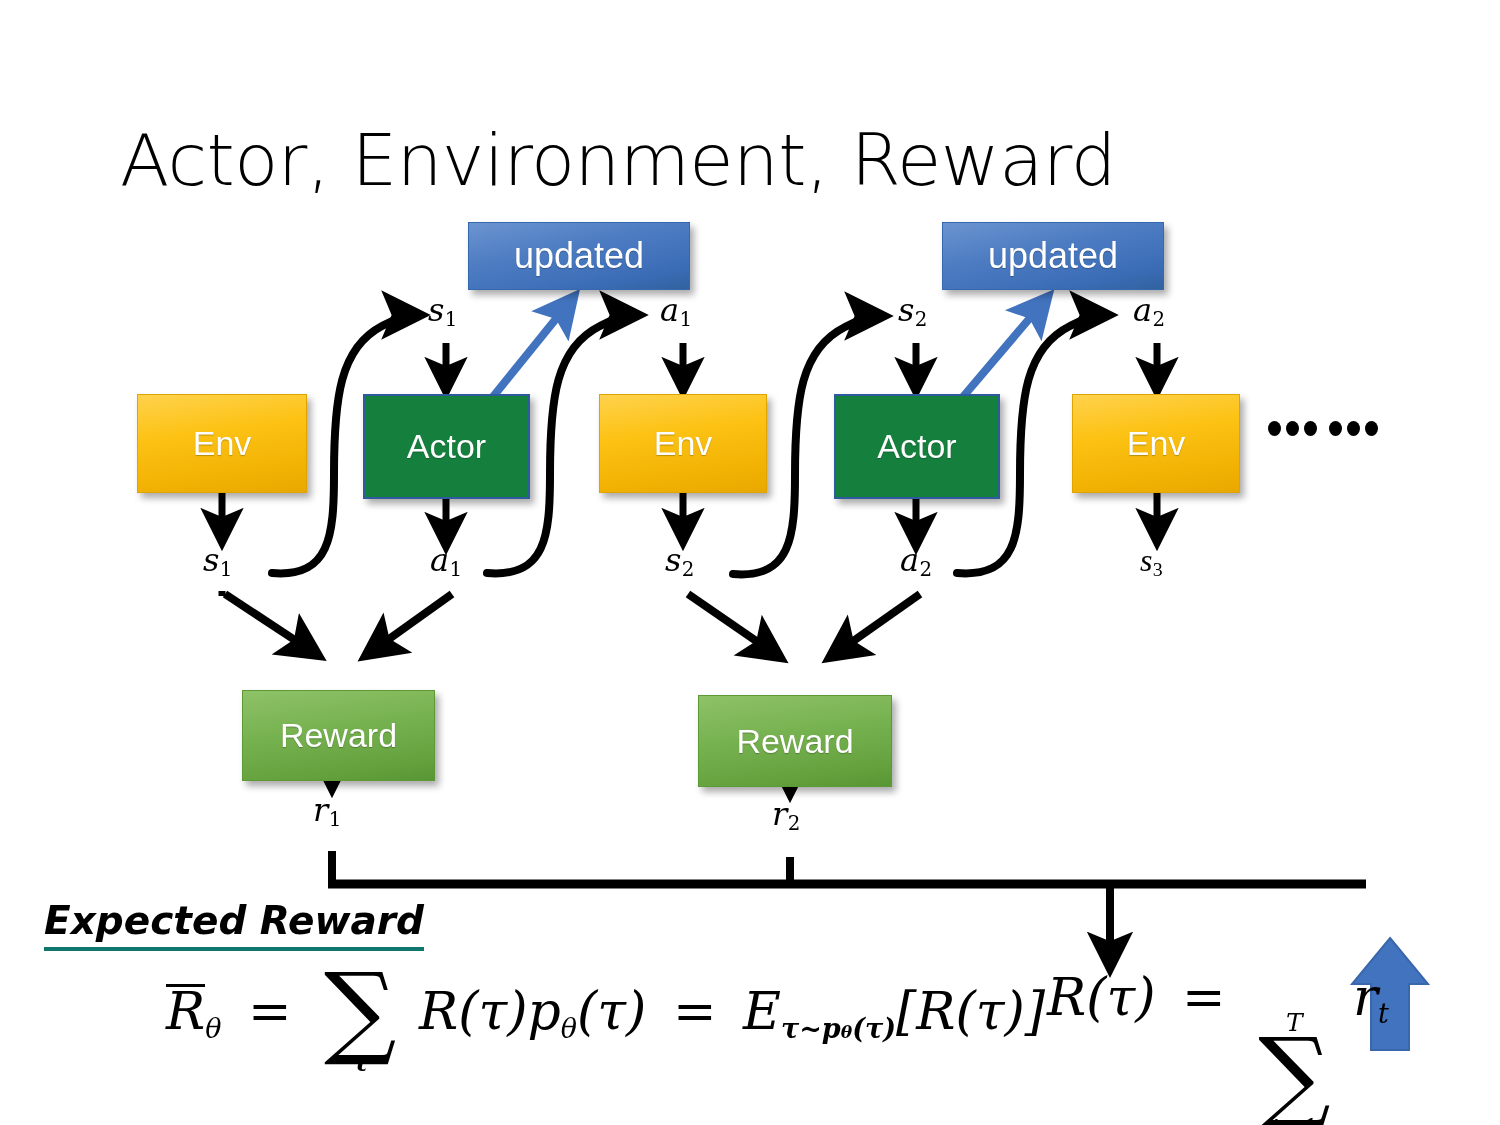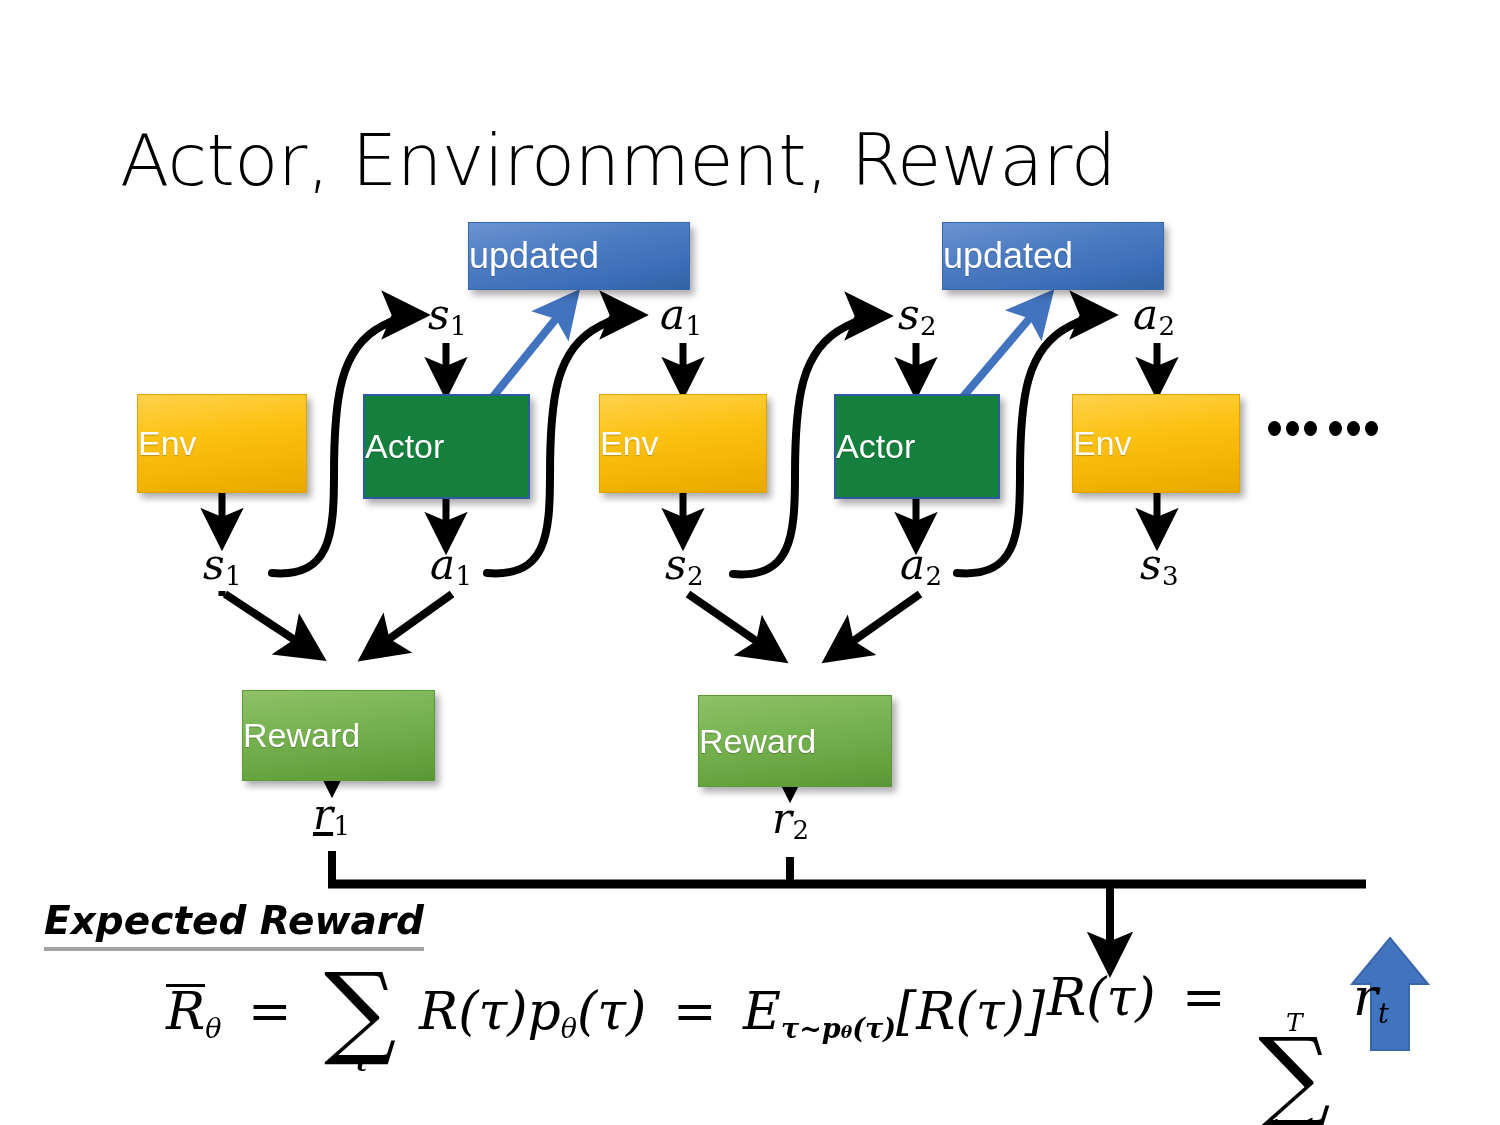--- a/index.html
+++ b/index.html
@@ -41,21 +41,21 @@
     line-height: 1.0;
     color: #000000;
     white-space: nowrap;
   }
 
   
   .node-box {
     position: absolute;
     display: flex;
     align-items: center;
-    justify-content: flex-start;
+    justify-content: center;
     color: #ffffff;
     font-family: "Liberation Sans", sans-serif;
     font-size: 34px;
     font-weight: 400;
     box-sizing: border-box;
     box-shadow: 4px 5px 7px rgba(0,0,0,0.33);
     text-shadow: 0 1px 1px rgba(0,0,0,0.25);
   }
   .box-env {
     background: linear-gradient(172deg, #ffd24d 0%, #fcc214 38%, #f2b203 78%, #e8a800 100%);
@@ -84,21 +84,21 @@
     color: #000000;
     white-space: nowrap;
     line-height: 1;
   }
   .math sub {
     font-size: 0.62em;
     font-style: normal;
     vertical-align: -0.23em;
     margin-left: 0.02em;
   }
-  .sym-var { font-size: 42px; }
+  .sym-var { font-size: 32px; }
 
   
   .ellipsis-dots {
     position: absolute;
     left: 1268px;
     top: 415px;
     display: flex;
     align-items: center;
     gap: 5px;
     font-family: "Liberation Sans", sans-serif;
@@ -116,21 +116,21 @@
   .expected-reward {
     position: absolute;
     left: 44px;
     top: 895px;
     font-family: "DejaVu Sans", sans-serif;
     font-size: 39px;
     font-weight: bold;
     font-style: italic;
     color: #000;
     padding-bottom: 5px;
-    border-bottom: 4px solid #a3a3a3;
+    border-bottom: 4px solid #0f766e;
     line-height: 1.05;
     white-space: nowrap;
   }
 
   
   .formula {
     position: absolute;
     font-family: "DejaVu Serif", serif;
     color: #000;
     white-space: nowrap;
@@ -314,25 +314,25 @@
   </div>
 
   <div class="math sym-var" style="left:665px; top:538px;">
     <span>s</span><sub>2</sub>
   </div>
 
   <div class="math sym-var" style="left:900px; top:538px;">
     <span>a</span><sub>2</sub>
   </div>
 
-  <div class="math sym-var" style="left:1140px; top:538px;">
+  <div class="math sym-var" style="left:1140px; top:538px;font-family:Liberation Serif, serif;">
     <span>s</span><sub>3</sub>
   </div>
 
-  <div class="math sym-var" style="left:313px; top:788px;text-decoration:underline;">
+  <div class="math sym-var" style="left:313px; top:788px;">
     <span>r</span><sub>1</sub>
   </div>
 
   <div class="math sym-var" style="left:772px; top:792px;">
     <span>r</span><sub>2</sub>
   </div>
 
   <div class="ellipsis-dots">
     <span class="dot"></span>
     <span class="dot"></span>

